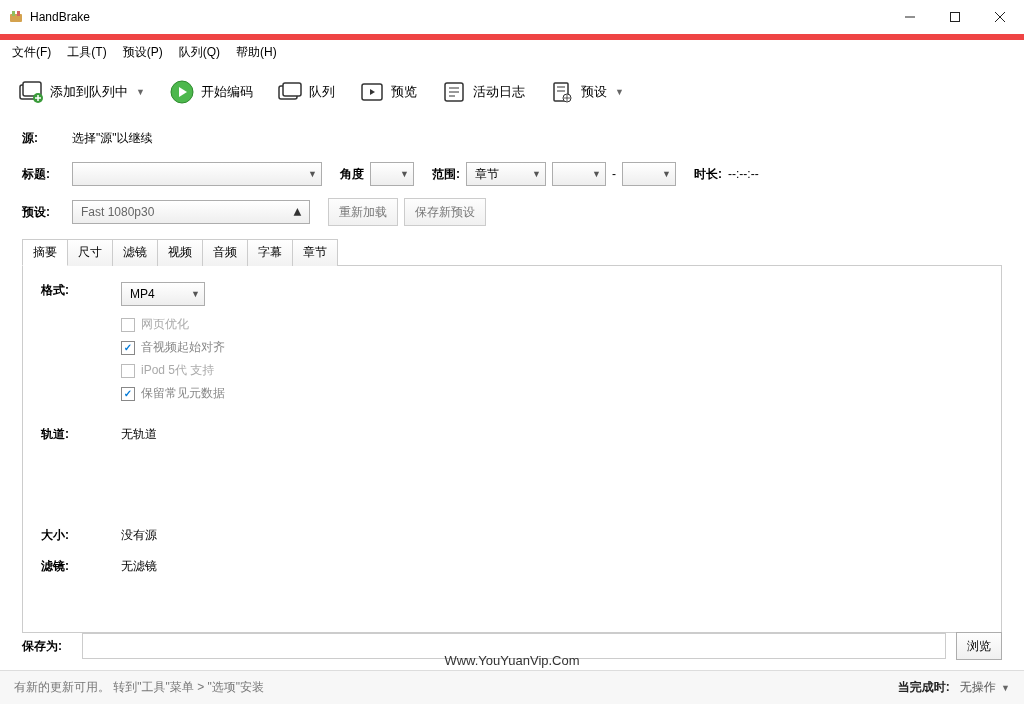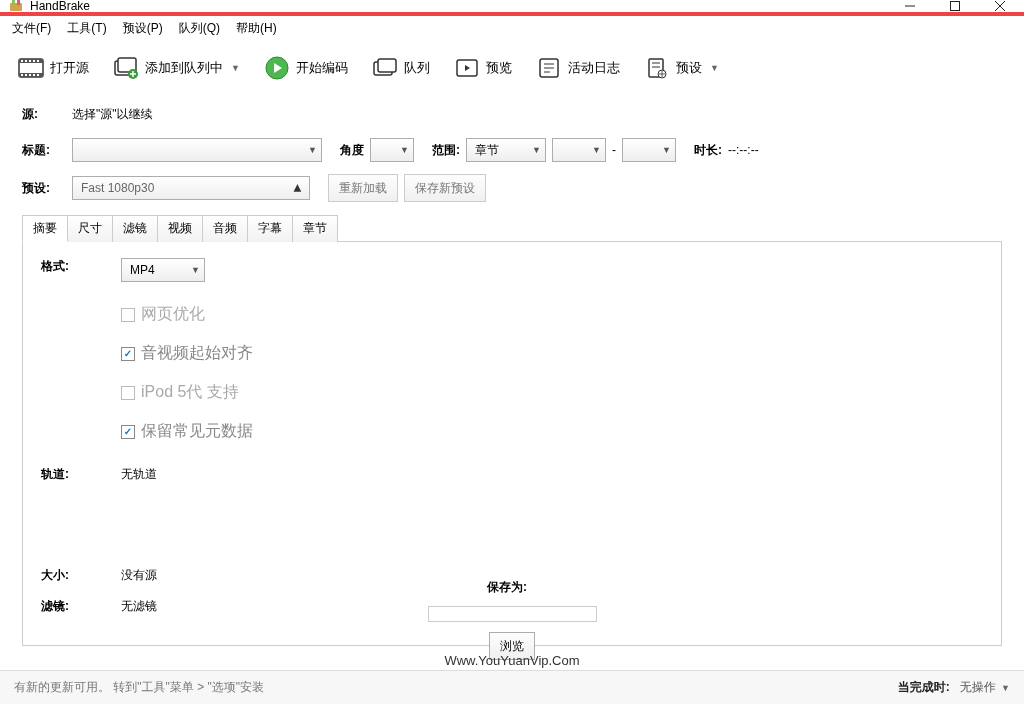--- a/index.html
+++ b/index.html
@@ -1,17 +1,17 @@
 <!DOCTYPE html>
 <html><head>
 <meta charset="utf-8">
 <style>
 * { box-sizing: border-box; margin: 0; padding: 0; }
 body { font-family: "Microsoft YaHei", "Segoe UI", sans-serif; font-size: 12px; background: #fff; width: 1024px; height: 704px; overflow: hidden; position: relative; }
-.titlebar { height: 16px; display: flex; align-items: center; padding: 0 2px 0 8px; border-bottom: 4px solid #ef4444; }
+.titlebar { height: 40px; display: flex; align-items: center; padding: 0 2px 0 8px; border-bottom: 6px solid #ef4444; }
 .titlebar .app-icon { width: 16px; height: 16px; margin-right: 6px; }
 .titlebar .title { flex: 1; font-size: 12px; }
 .win-btns { display: flex; }
 .win-btn { width: 45px; height: 30px; display: flex; align-items: center; justify-content: center; font-size: 14px; font-family: "Segoe MDL2 Assets", sans-serif; }
 .menubar { height: 24px; display: flex; align-items: flex-end; padding: 0 4px; }
 .menubar .menu-item { padding: 3px 8px; font-size: 12px; }
 .toolbar { height: 48px; display: flex; align-items: center; padding: 0 10px; border-bottom: 0px solid #ddd; margin-top: 4px; }
 .tb-btn { display: flex; align-items: center; padding: 4px 8px; margin-right: 8px; gap: 6px; font-size: 13px; }
 .tb-icon { width: 26px; height: 26px; display: flex; align-items: center; justify-content: center; }
 .caret { font-size: 9px; color: #666; margin-left: 2px; }
@@ -27,26 +27,26 @@
 .preset-combo { width: 238px; justify-content: space-between; color: #666; }
 .preset-combo .drop { transform: translateY(-50%) rotate(-90deg); font-size: 10px; color: #333; right: 8px; }
 .tabs { display: flex; margin-top: 6px; }
 .tab { border: 1px solid #ccc; border-bottom: none; background: linear-gradient(#fff,#f2f2f2); padding: 4px 10px; margin-right: -1px; font-size: 12px; position: relative; top: 1px; }
 .tab.active { background: #fff; border-bottom: 1px solid #fff; z-index: 2; }
 .tab-panel { border: 1px solid #ccc; padding: 16px 18px; min-height: 368px; }
 .kv { display: flex; margin-bottom: 14px; }
 .kv .k { font-weight: bold; width: 80px; font-size: 12px; }
 .kv .v { font-size: 12px; }
 .checks { display: flex; flex-direction: column; gap: 6px; margin-bottom: 24px; }
-.chk { display: flex; align-items: center; gap: 6px; color: #888; font-size: 16px; margin-top: 12px; }
+.chk { display: flex; align-items: center; gap: 6px; color: #888; font-size: 12px; }
 .chk.disabled { color: #aaa; }
 .chkbox { width: 14px; height: 14px; border: 1px solid #888; display: flex; align-items: center; justify-content: center; font-size: 10px; background: #fff; }
 .chkbox.checked::after { content: "✓"; color: #0078d7; font-weight: bold; }
 .chkbox.disabled { border-color: #bbb; }
-.save-row { position: absolute; bottom: 44px; left: 22px; right: 22px; display: flex; align-items: center; gap: 10px; flex-direction: column; }
+.save-row { position: absolute; bottom: 44px; left: 22px; right: 22px; display: flex; align-items: center; gap: 10px; }
 .save-row .txt-input { flex: 1; height: 26px; }
 .statusbar { position: absolute; bottom: 0; left: 0; right: 0; height: 34px; border-top: 1px solid #ddd; background: #f7f7f7; display: flex; align-items: center; padding: 0 14px; font-size: 12px; color: #555; }
 .statusbar .gray { color: #777; }
 .status-right { position: absolute; right: 14px; display: flex; align-items: center; gap: 10px; }
 .watermark { position: absolute; bottom: 36px; left: 50%; transform: translateX(-50%); font-size: 13px; color: #333; }
 svg { display: block; }
 </style>
 </head>
 <body>
 
@@ -81,40 +81,20 @@
 
 <div class="menubar">
   <div class="menu-item">文件(F)</div>
   <div class="menu-item">工具(T)</div>
   <div class="menu-item">预设(P)</div>
   <div class="menu-item">队列(Q)</div>
   <div class="menu-item">帮助(H)</div>
 </div>
 
 <div class="toolbar">
-  <div class="tb-btn">
-    <span class="tb-icon">
-        <svg width="26" height="24" viewBox="0 0 26 24">
-          <rect x="1" y="3" width="24" height="18" rx="2" fill="none" stroke="#333" stroke-width="1.5"></rect>
-          <rect x="1" y="3" width="24" height="4" fill="#555"></rect>
-          <rect x="1" y="17" width="24" height="4" fill="#555"></rect>
-          <rect x="3" y="4" width="2" height="2" fill="#fff"></rect>
-          <rect x="7" y="4" width="2" height="2" fill="#fff"></rect>
-          <rect x="11" y="4" width="2" height="2" fill="#fff"></rect>
-          <rect x="15" y="4" width="2" height="2" fill="#fff"></rect>
-          <rect x="19" y="4" width="2" height="2" fill="#fff"></rect>
-          <rect x="3" y="18" width="2" height="2" fill="#fff"></rect>
-          <rect x="7" y="18" width="2" height="2" fill="#fff"></rect>
-          <rect x="11" y="18" width="2" height="2" fill="#fff"></rect>
-          <rect x="15" y="18" width="2" height="2" fill="#fff"></rect>
-          <rect x="19" y="18" width="2" height="2" fill="#fff"></rect>
-        </svg>
-      </span>
-    <span>打开源</span>
-  </div>
   <div class="tb-btn">
     <span class="tb-icon">
         <svg width="26" height="24" viewBox="0 0 26 24">
           <rect x="2" y="5" width="18" height="14" rx="2" fill="none" stroke="#333" stroke-width="1.5"></rect>
           <rect x="5" y="2" width="18" height="14" rx="2" fill="#fff" stroke="#333" stroke-width="1.5"></rect>
           <circle cx="20" cy="18" r="5" fill="#3a9b3a"></circle>
           <line x1="20" y1="15" x2="20" y2="21" stroke="#fff" stroke-width="1.5"></line>
           <line x1="17" y1="18" x2="23" y2="18" stroke="#fff" stroke-width="1.5"></line>
         </svg>
       </span>

